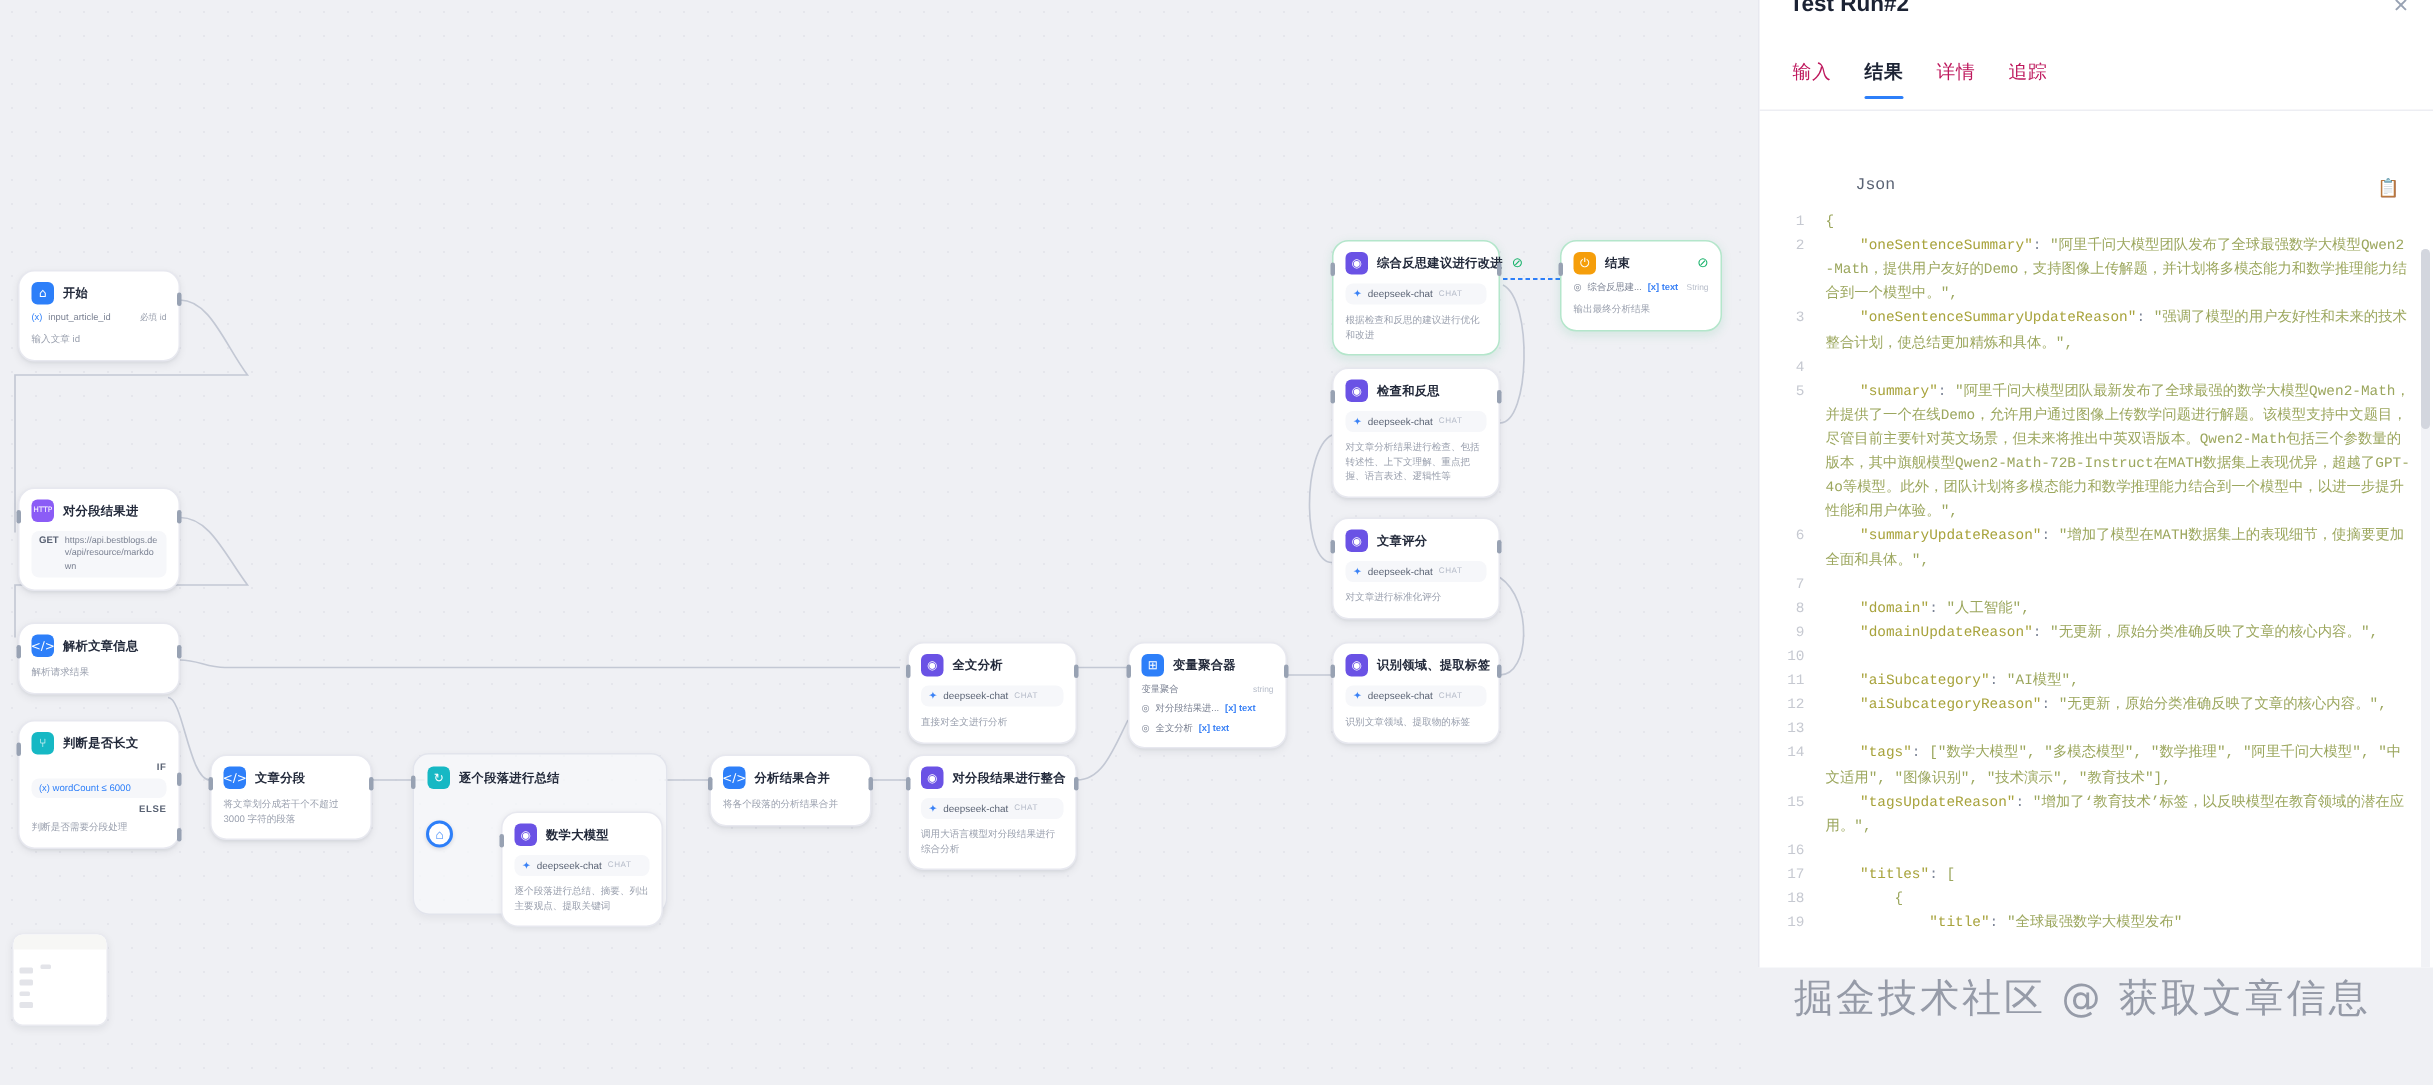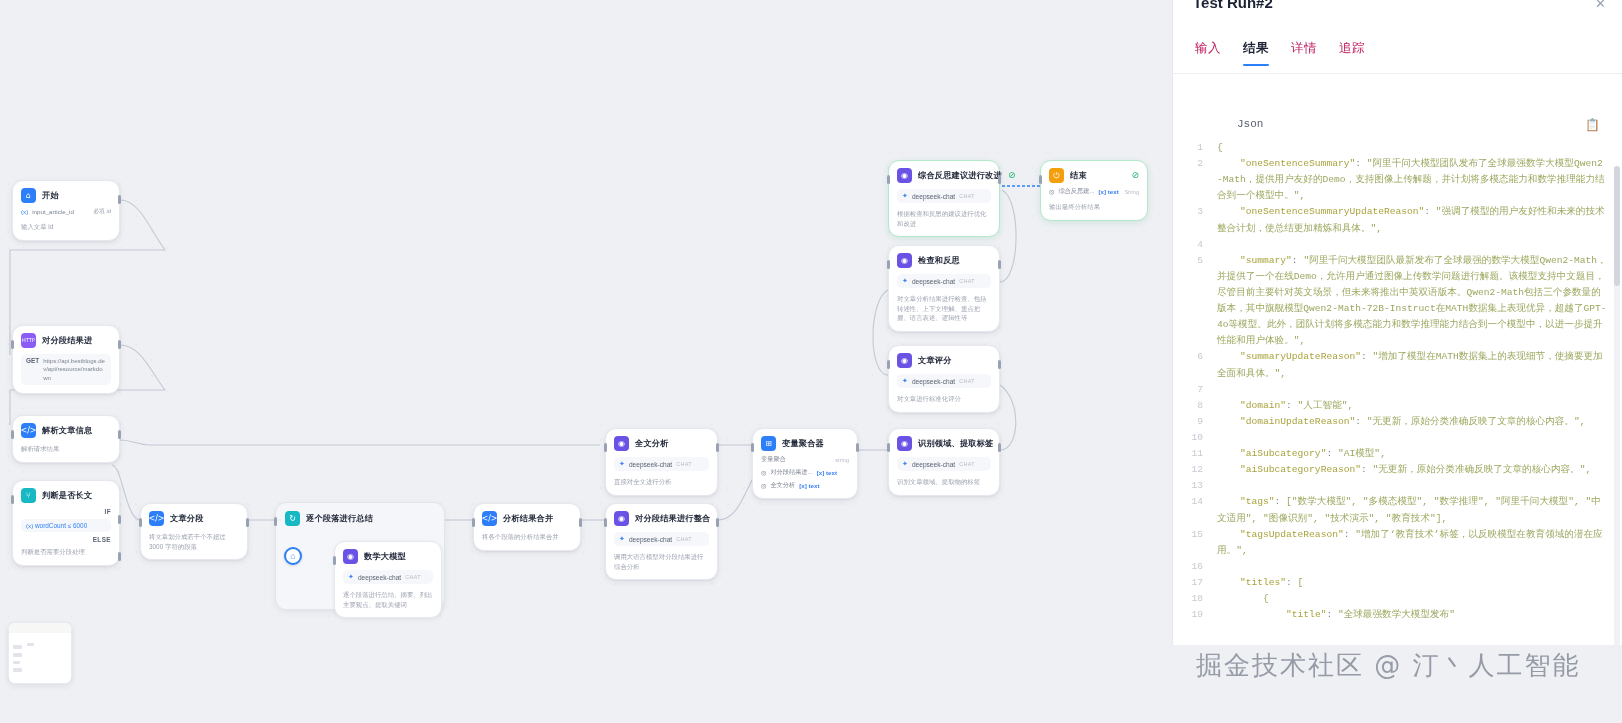--- a/index.html
+++ b/index.html
@@ -453,14 +453,14 @@
         <span id="json-label">Json</span>
         <span id="copy-btn">📋</span>
       </div>
       <div id="code"><div class="cl"><span class="ln">1</span><span class="ct">{</span></div><div class="cl"><span class="ln">2</span><span class="ct">    <span class="k">"oneSentenceSummary"</span><span class="p">:</span> "阿里千问大模型团队发布了全球最强数学大模型Qwen2-Math，提供用户友好的Demo，支持图像上传解题，并计划将多模态能力和数学推理能力结合到一个模型中。",</span></div><div class="cl"><span class="ln">3</span><span class="ct">    <span class="k">"oneSentenceSummaryUpdateReason"</span><span class="p">:</span> "强调了模型的用户友好性和未来的技术整合计划，使总结更加精炼和具体。",</span></div><div class="cl"><span class="ln">4</span><span class="ct"></span></div><div class="cl"><span class="ln">5</span><span class="ct">    <span class="k">"summary"</span><span class="p">:</span> "阿里千问大模型团队最新发布了全球最强的数学大模型Qwen2-Math，并提供了一个在线Demo，允许用户通过图像上传数学问题进行解题。该模型支持中文题目，尽管目前主要针对英文场景，但未来将推出中英双语版本。Qwen2-Math包括三个参数量的版本，其中旗舰模型Qwen2-Math-72B-Instruct在MATH数据集上表现优异，超越了GPT-4o等模型。此外，团队计划将多模态能力和数学推理能力结合到一个模型中，以进一步提升性能和用户体验。",</span></div><div class="cl"><span class="ln">6</span><span class="ct">    <span class="k">"summaryUpdateReason"</span><span class="p">:</span> "增加了模型在MATH数据集上的表现细节，使摘要更加全面和具体。",</span></div><div class="cl"><span class="ln">7</span><span class="ct"></span></div><div class="cl"><span class="ln">8</span><span class="ct">    <span class="k">"domain"</span><span class="p">:</span> "人工智能",</span></div><div class="cl"><span class="ln">9</span><span class="ct">    <span class="k">"domainUpdateReason"</span><span class="p">:</span> "无更新，原始分类准确反映了文章的核心内容。",</span></div><div class="cl"><span class="ln">10</span><span class="ct"></span></div><div class="cl"><span class="ln">11</span><span class="ct">    <span class="k">"aiSubcategory"</span><span class="p">:</span> "AI模型",</span></div><div class="cl"><span class="ln">12</span><span class="ct">    <span class="k">"aiSubcategoryReason"</span><span class="p">:</span> "无更新，原始分类准确反映了文章的核心内容。",</span></div><div class="cl"><span class="ln">13</span><span class="ct"></span></div><div class="cl"><span class="ln">14</span><span class="ct">    <span class="k">"tags"</span><span class="p">:</span> ["数学大模型", "多模态模型", "数学推理", "阿里千问大模型", "中文适用", "图像识别", "技术演示", "教育技术"],</span></div><div class="cl"><span class="ln">15</span><span class="ct">    <span class="k">"tagsUpdateReason"</span><span class="p">:</span> "增加了‘教育技术’标签，以反映模型在教育领域的潜在应用。",</span></div><div class="cl"><span class="ln">16</span><span class="ct"></span></div><div class="cl"><span class="ln">17</span><span class="ct">    <span class="k">"titles"</span><span class="p">:</span> [</span></div><div class="cl"><span class="ln">18</span><span class="ct">        {</span></div><div class="cl"><span class="ln">19</span><span class="ct">            <span class="k">"title"</span><span class="p">:</span> "全球最强数学大模型发布"</span></div></div>
       <div id="scrollbar">
         <div id="scrollthumb"></div>
       </div>
     </div>
   </div>
 
-  <div id="watermark">掘金技术社区 @ 汀丶人工智能</div>
+  <div id="watermark">掘金技术社区 @ 获取文章信息</div>
 </div>
 
 </body></html>

